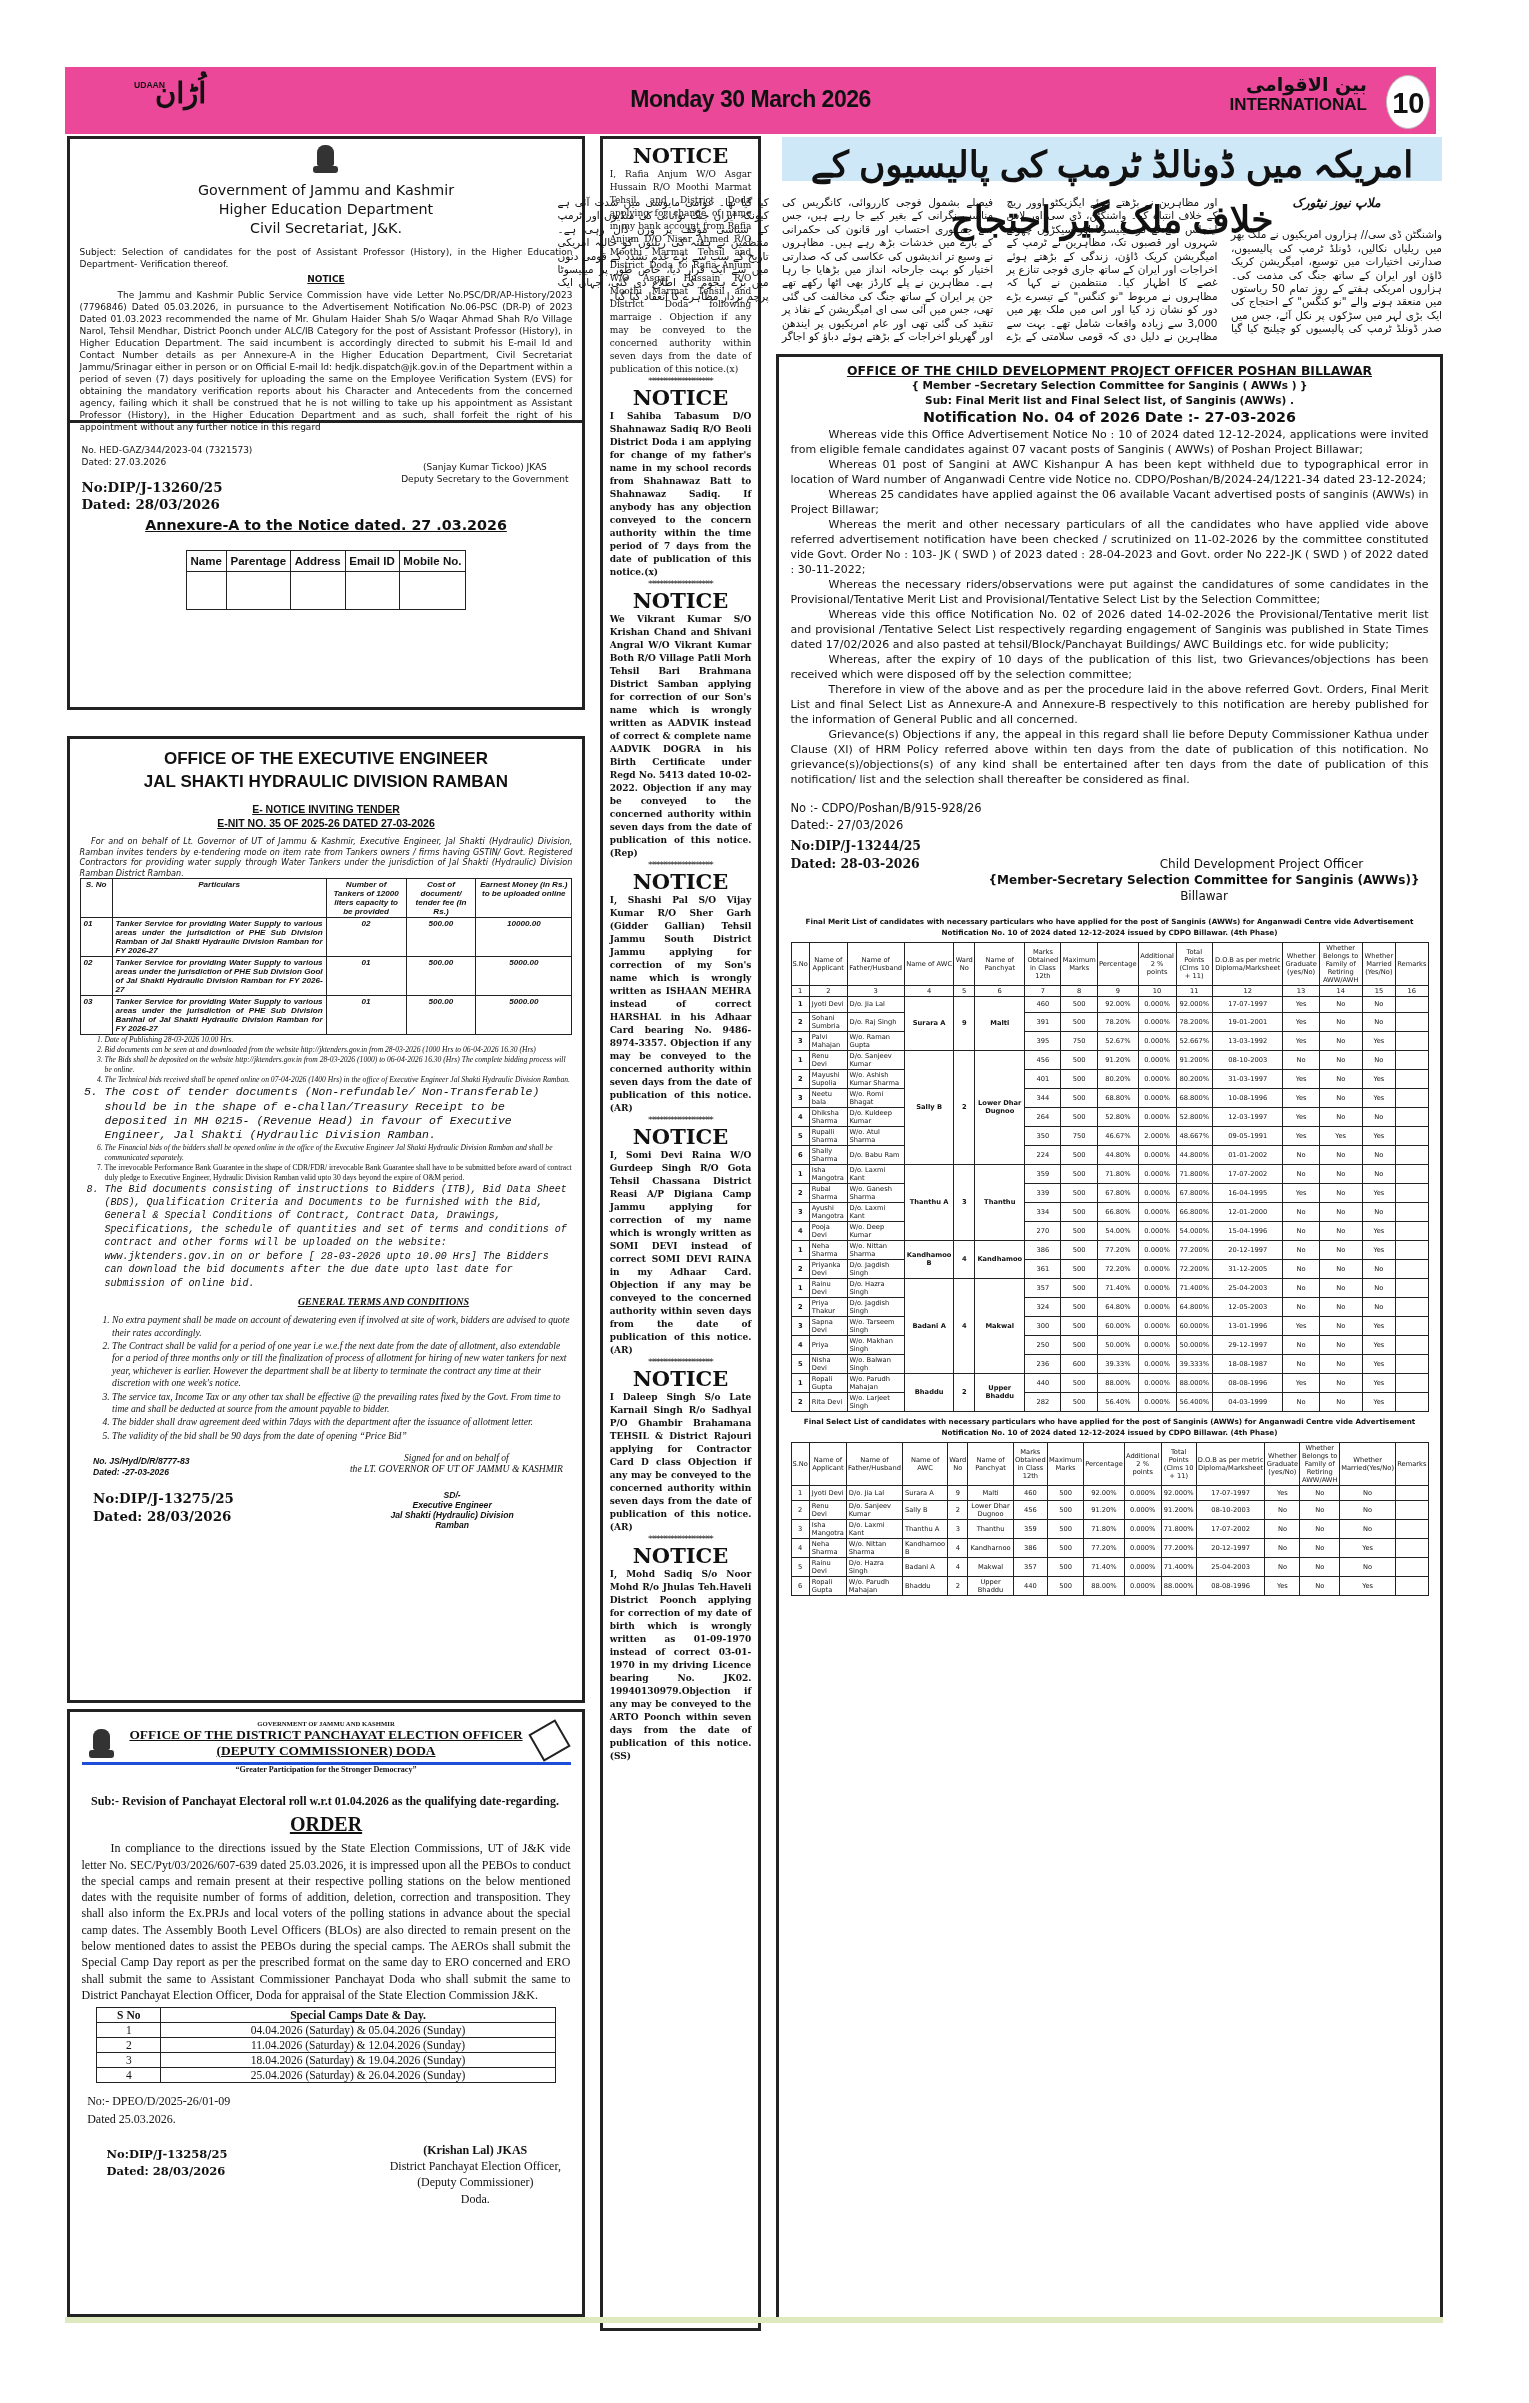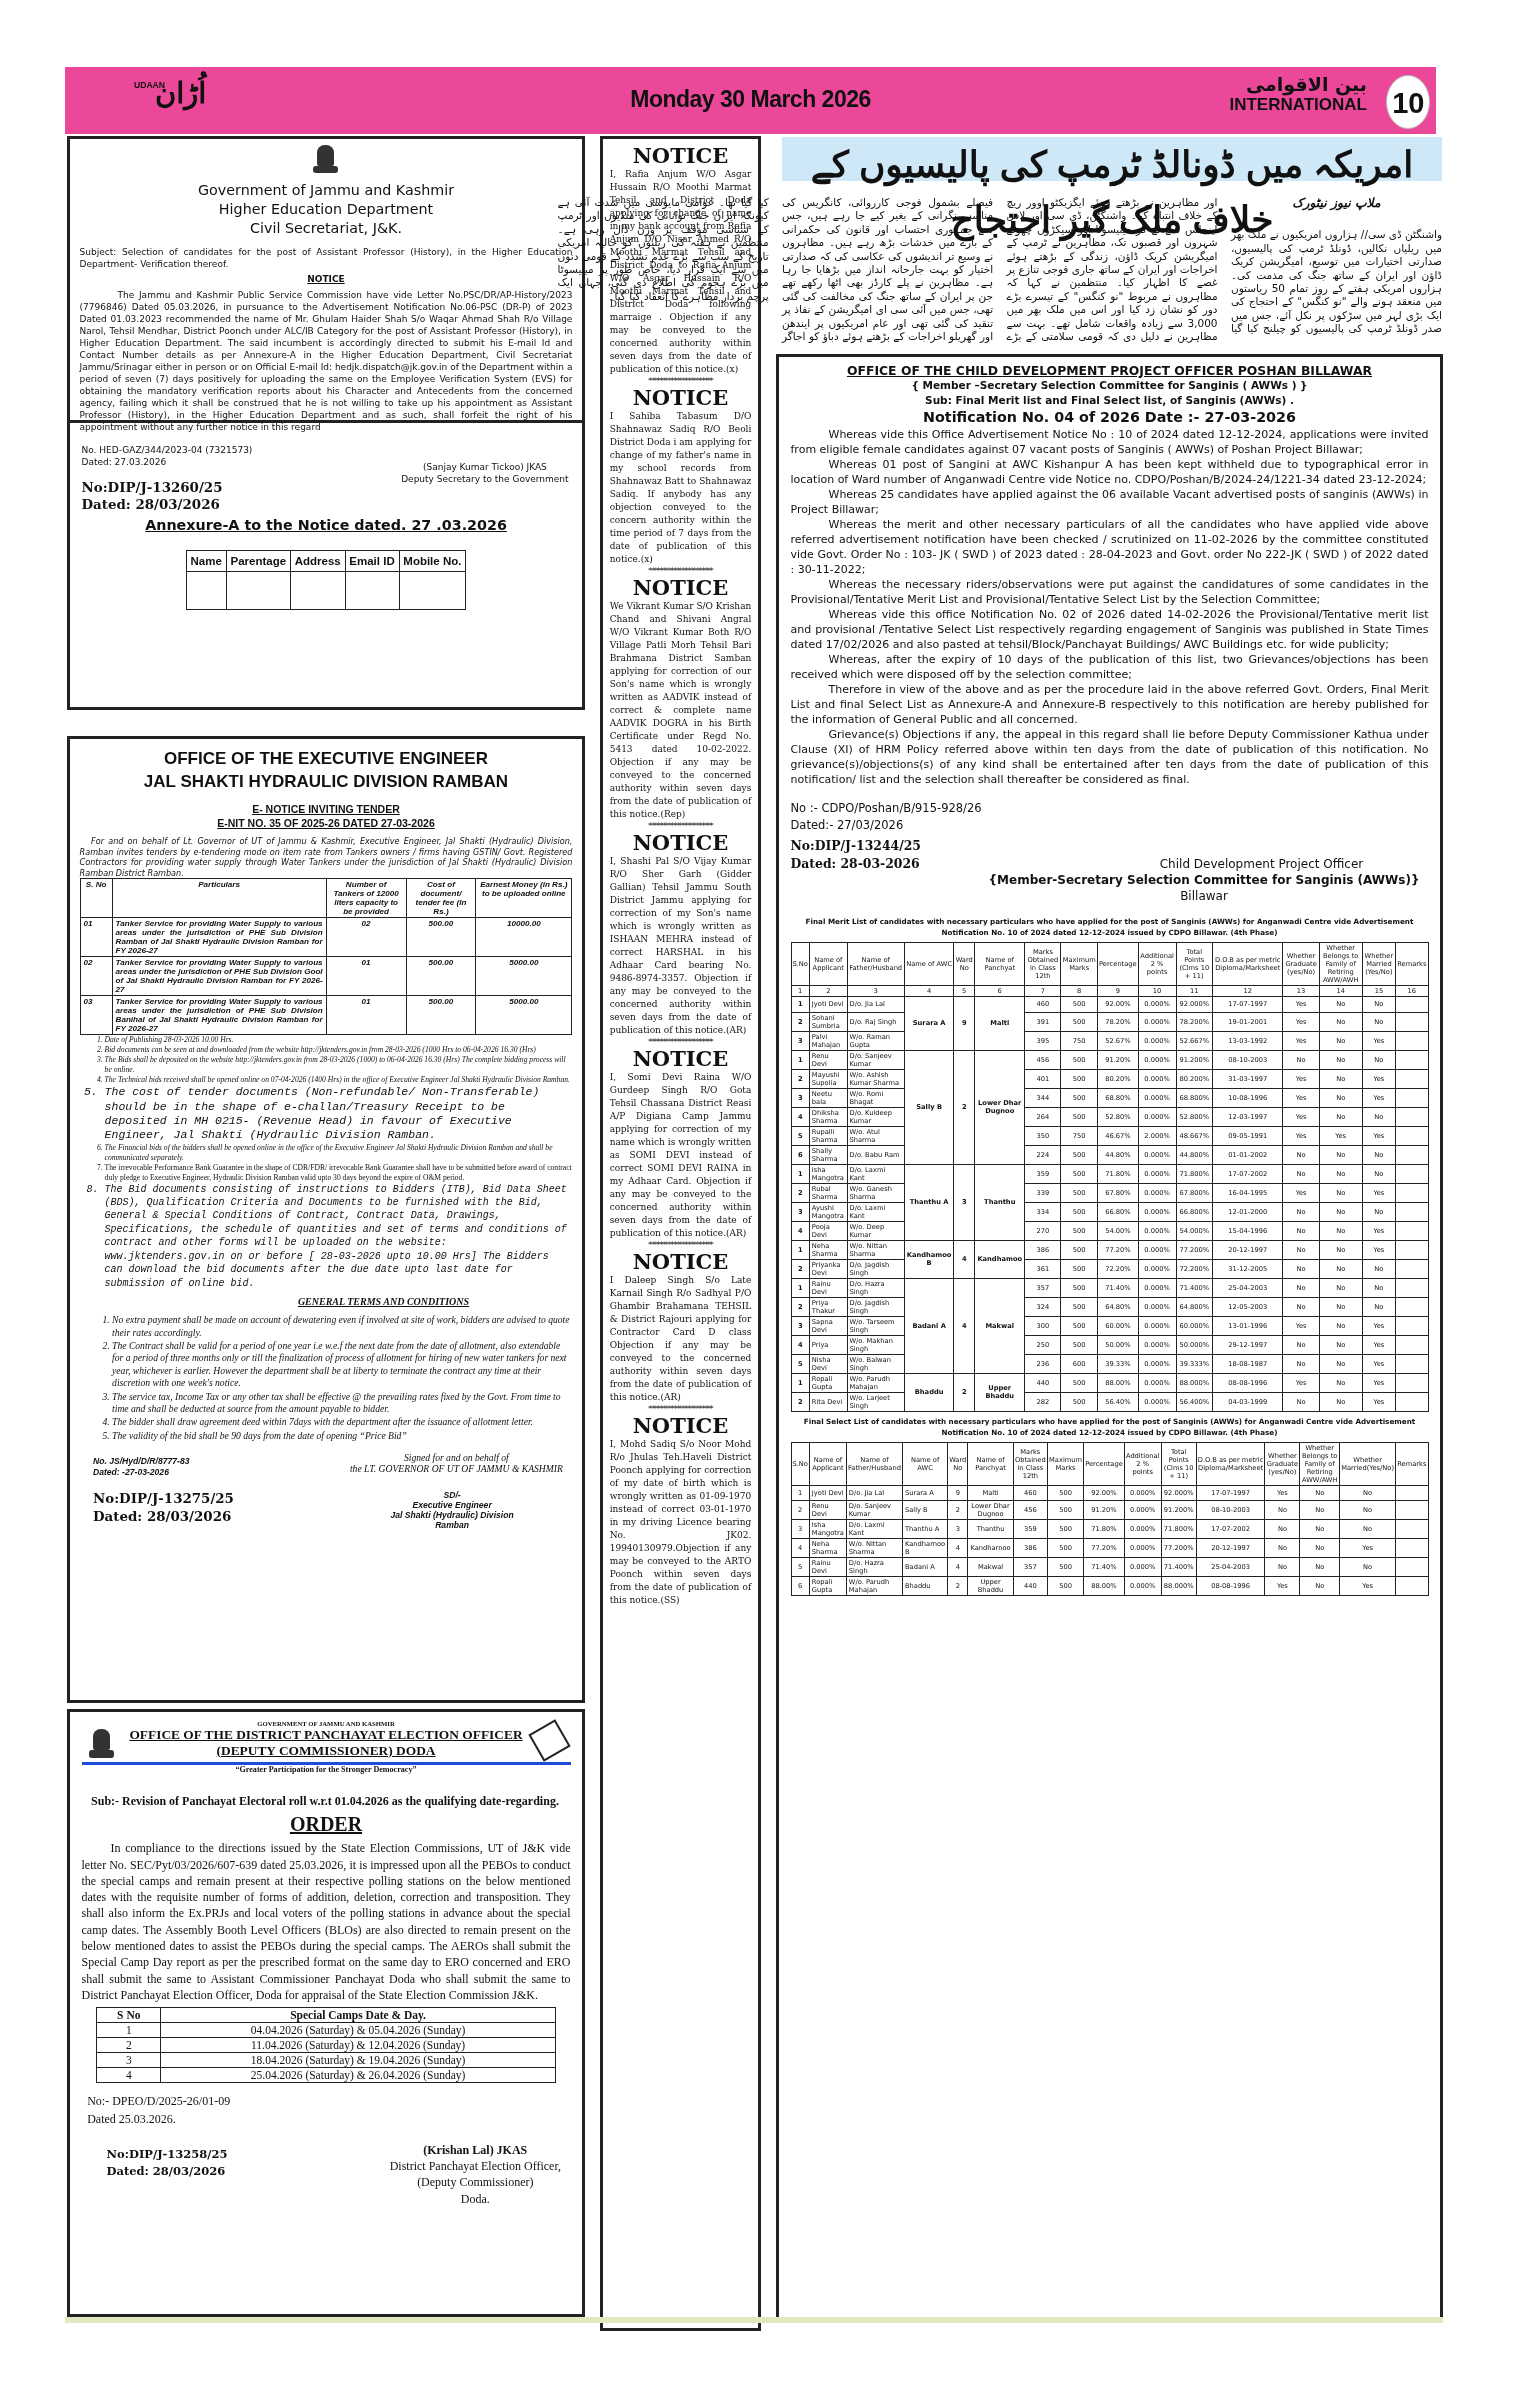--- a/index.html
+++ b/index.html
@@ -43,21 +43,21 @@
   .bignote { font-size: 11.5px; line-height: 14.3px; font-family: Liberation Mono, monospace; }
   .terms li { margin-left: 32.5px; font-size: 9.6px; line-height: 12.4px; margin-bottom: 1px; }
   .dpeo { font-family: "Liberation Serif", serif; }
   .dpeo .hdr { font-size: 13.4px; font-weight: bold; text-align: center; text-decoration: underline; line-height: 16.3px; }
   .dpeo .body { font-size: 12px; line-height: 16.3px; text-align: justify; text-indent: 29px; }
   .camps { width: 94%; margin: 3.8px auto; font-size: 11.5px; }
   .camps td { padding: 1px 3.8px; text-align: center; }
   .notice-col { font-family: "DejaVu Serif", serif; }
   .notice-col .nh { font-size: 21px; font-weight: bold; text-align: center; line-height: 25px; }
   .notice-col .nb { font-size: 9px; line-height: 13px; text-align: justify; font-weight: normal; }
-  .notice-col .nb.bold { font-weight: normal; }
+  .notice-col .nb.bold { font-weight: bold; }
   .notice-col .stars { text-align: center; font-size: 7.6px; letter-spacing: -1px; }
   .urdu-head { position: absolute; left: 782px; top: 137px; width: 660px; height: 44px; background: #cfe8f7; text-align: center; font-family: Liberation Sans, sans-serif; font-size: 36px; font-weight: bold; direction: rtl; line-height: 55px; }
   .urdu-body { position: absolute; left: 782px; top: 196px; width: 660px; height: 153px; font-family: "DejaVu Sans", sans-serif; font-size: 10.5px; line-height: 13.4px; direction: rtl; text-align: justify; column-count: 3; column-gap: 13.4px; }
   .cdpo { font-family: "DejaVu Sans", sans-serif; }
   .cdpo .t1 { font-size: 12.4px; font-weight: bold; text-align: center; text-decoration: underline; }
   .cdpo .t2 { font-size: 10.5px; font-weight: bold; text-align: center; line-height: 15.3px; }
   .cdpo .t3 { font-size: 14.3px; font-weight: bold; text-align: center; line-height: 19px; }
   .cdpo p { font-size: 11px; line-height: 15px; text-align: justify; text-indent: 38px; }
   .merit { width: 100%; font-size: 6.7px; font-family: "DejaVu Sans", sans-serif; }
   .merit th { font-weight: normal; padding: 1px; text-align: center; vertical-align: middle; }

